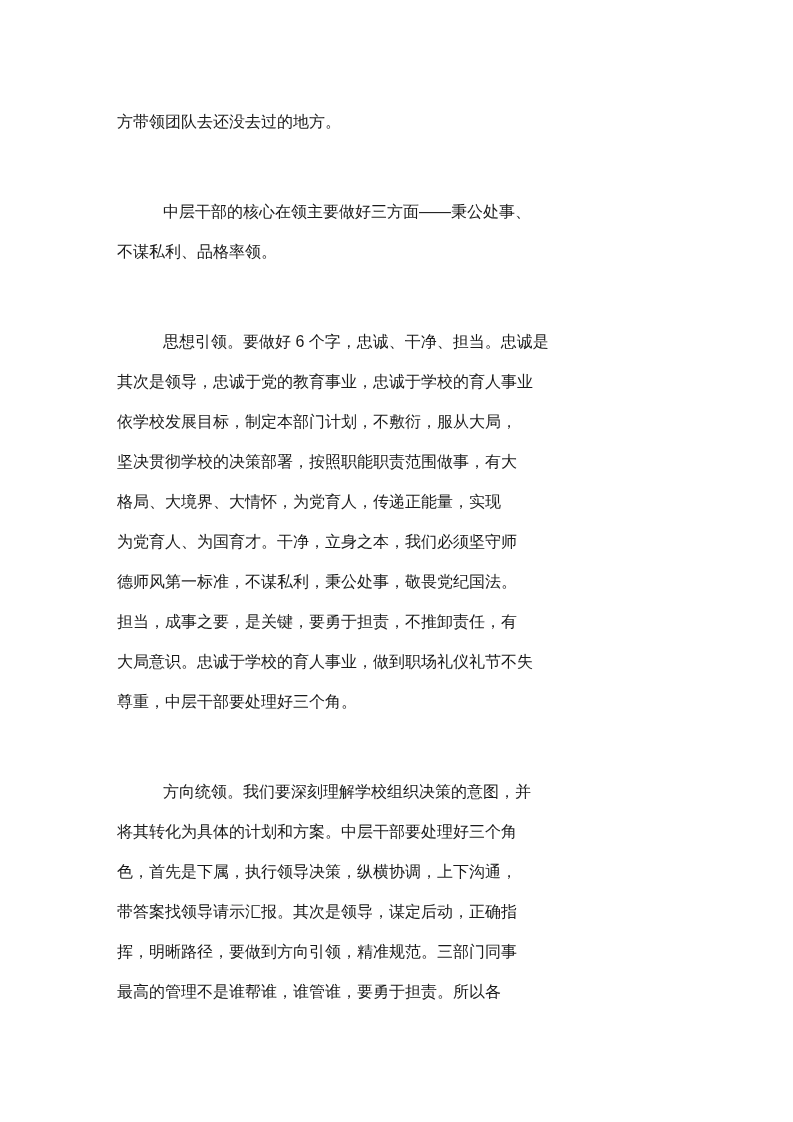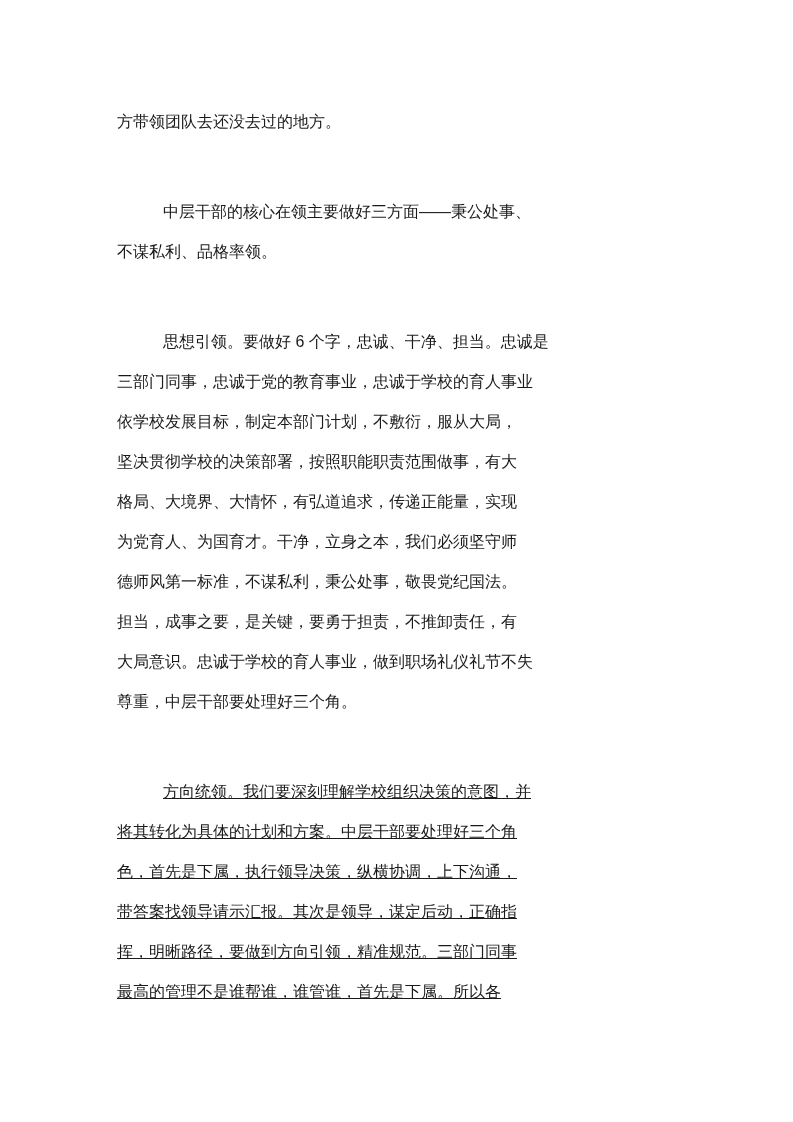--- a/index.html
+++ b/index.html
@@ -27,21 +27,20 @@
     color: #1a1a1a;
     font-size: 16px;
     line-height: 40px;
     letter-spacing: 0px;
   }
   .paragraph {
     margin: 0 0 50px 0;
   }
   .paragraph:last-child {
     margin-bottom: 0;
-    text-decoration: underline;
   }
   .line {
     height: 40px;
     white-space: nowrap;
     overflow: hidden;
   }
   .paragraph.indent .line:first-child {
     text-indent: 46px;
   }
 </style>
@@ -52,32 +51,32 @@
   <div class="content" id="doc-content" style="color: rgb(26, 26, 26);">
       <div class="paragraph">
         <div class="line">方带领团队去还没去过的地方。</div>
       </div>
       <div class="paragraph indent">
         <div class="line">中层干部的核心在领主要做好三方面——秉公处事、</div>
         <div class="line">不谋私利、品格率领。</div>
       </div>
       <div class="paragraph indent">
         <div class="line">思想引领。要做好 6 个字，忠诚、干净、担当。忠诚是</div>
-        <div class="line">三部门同事，忠诚于党的教育事业，忠诚于学校的育人事业</div>
+        <div class="line">其次是领导，忠诚于党的教育事业，忠诚于学校的育人事业</div>
         <div class="line">依学校发展目标，制定本部门计划，不敷衍，服从大局，</div>
         <div class="line">坚决贯彻学校的决策部署，按照职能职责范围做事，有大</div>
-        <div class="line">格局、大境界、大情怀，有弘道追求，传递正能量，实现</div>
+        <div class="line">格局、大境界、大情怀，为党育人，传递正能量，实现</div>
         <div class="line">为党育人、为国育才。干净，立身之本，我们必须坚守师</div>
         <div class="line">德师风第一标准，不谋私利，秉公处事，敬畏党纪国法。</div>
         <div class="line">担当，成事之要，是关键，要勇于担责，不推卸责任，有</div>
         <div class="line">大局意识。忠诚于学校的育人事业，做到职场礼仪礼节不失</div>
         <div class="line">尊重，中层干部要处理好三个角。</div>
       </div>
       <div class="paragraph indent">
         <div class="line">方向统领。我们要深刻理解学校组织决策的意图，并</div>
         <div class="line">将其转化为具体的计划和方案。中层干部要处理好三个角</div>
         <div class="line">色，首先是下属，执行领导决策，纵横协调，上下沟通，</div>
         <div class="line">带答案找领导请示汇报。其次是领导，谋定后动，正确指</div>
         <div class="line">挥，明晰路径，要做到方向引领，精准规范。三部门同事</div>
-        <div class="line">最高的管理不是谁帮谁，谁管谁，首先是下属。所以各</div>
+        <div class="line">最高的管理不是谁帮谁，谁管谁，要勇于担责。所以各</div>
       </div>
     </div>
 </div>
 
 </body></html>

